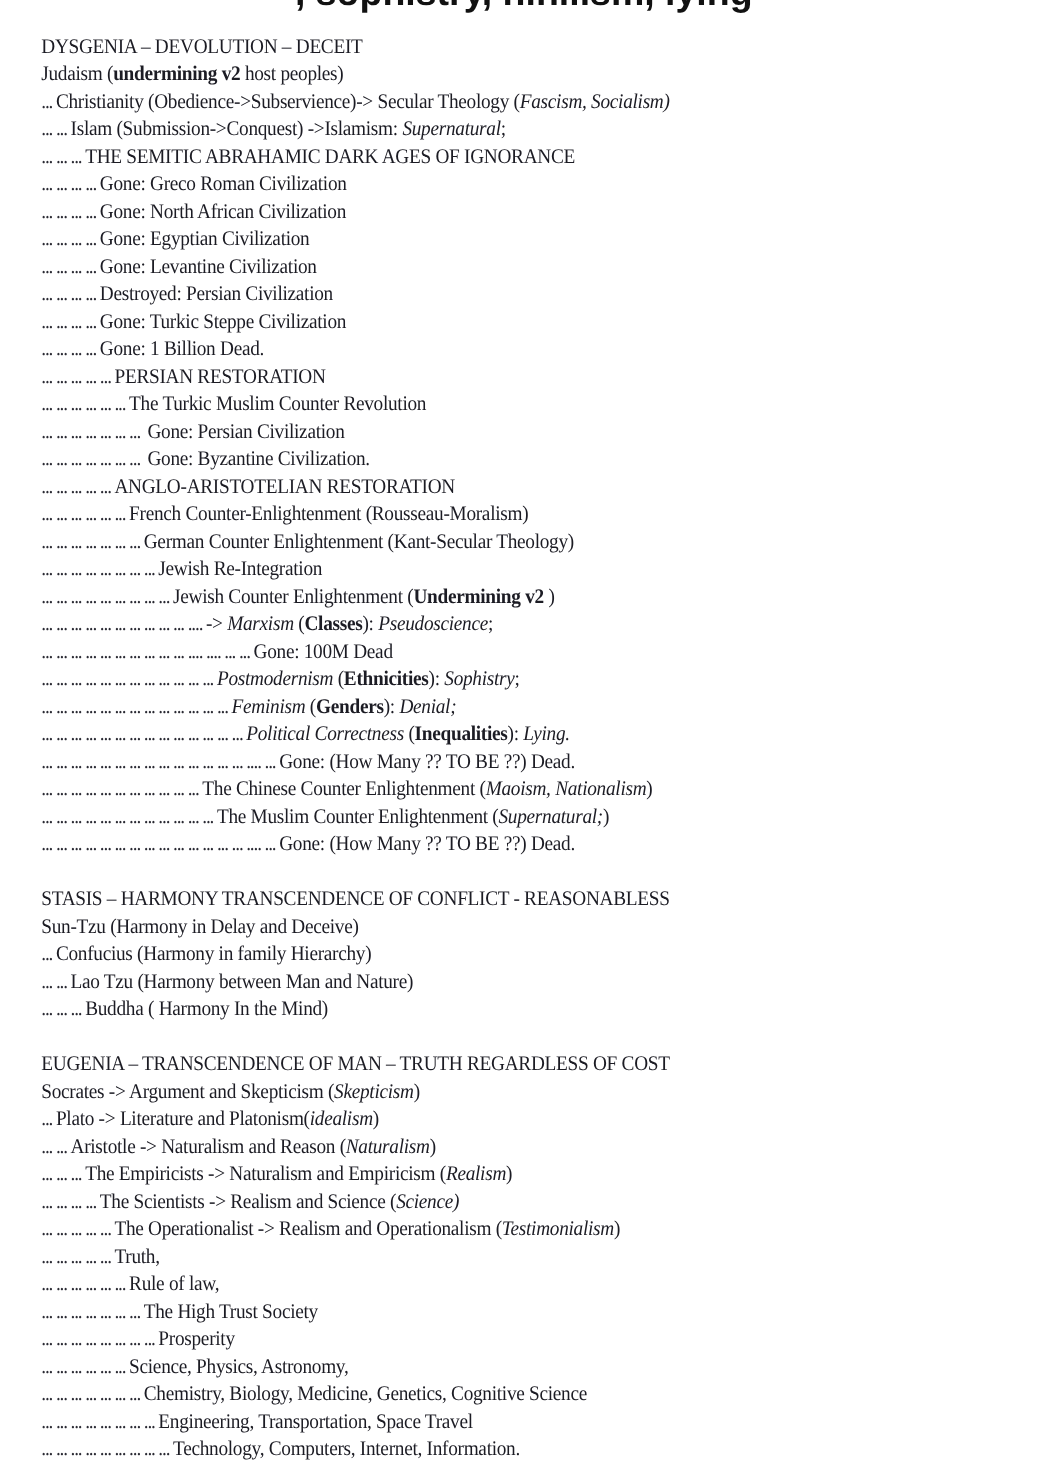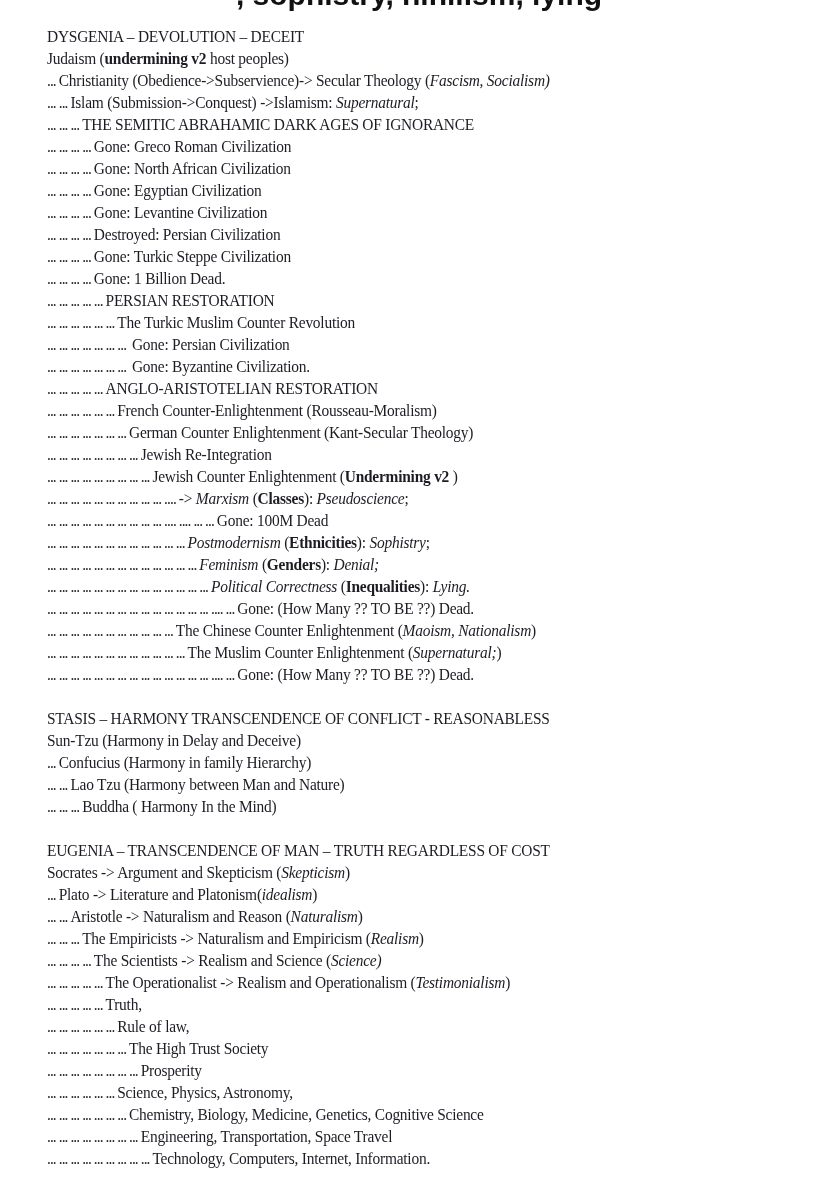--- a/index.html
+++ b/index.html
@@ -1,20 +1,20 @@
 <!DOCTYPE html>
 <html><head>
 <meta charset="utf-8">
 <style>
   html, body { margin: 0; padding: 0; background: #ffffff; }
   body { width: 838px; height: 1182px; overflow: hidden; position: relative;
          font-family: "Liberation Serif", "DejaVu Serif", serif; color: #1c1c24; }
   .top-cut { position: absolute; top: -22px; left: 0; width: 838px; text-align: center;
              font-family: "Liberation Sans", sans-serif; font-weight: bold; font-size: 30px; color: #111; white-space: nowrap; }
-  .doc { position: absolute; top: 26px; left: 47px; width: 780px; }
+  .doc { position: absolute; top: 26px; left: 33px; width: 780px; }
   .section { margin: 0; }
   .line { font-size: 16.6px; line-height: 22px; height: 22px; white-space: pre; letter-spacing: -0.25px; transform: scaleX(0.93); transform-origin: left center; }
   .gap { height: 22px; }
   .b { font-weight: bold; }
   .i { font-style: italic; }
   .dots { letter-spacing: -1px; color: #2a2a33; }
 </style>
 </head>
 <body>
 

